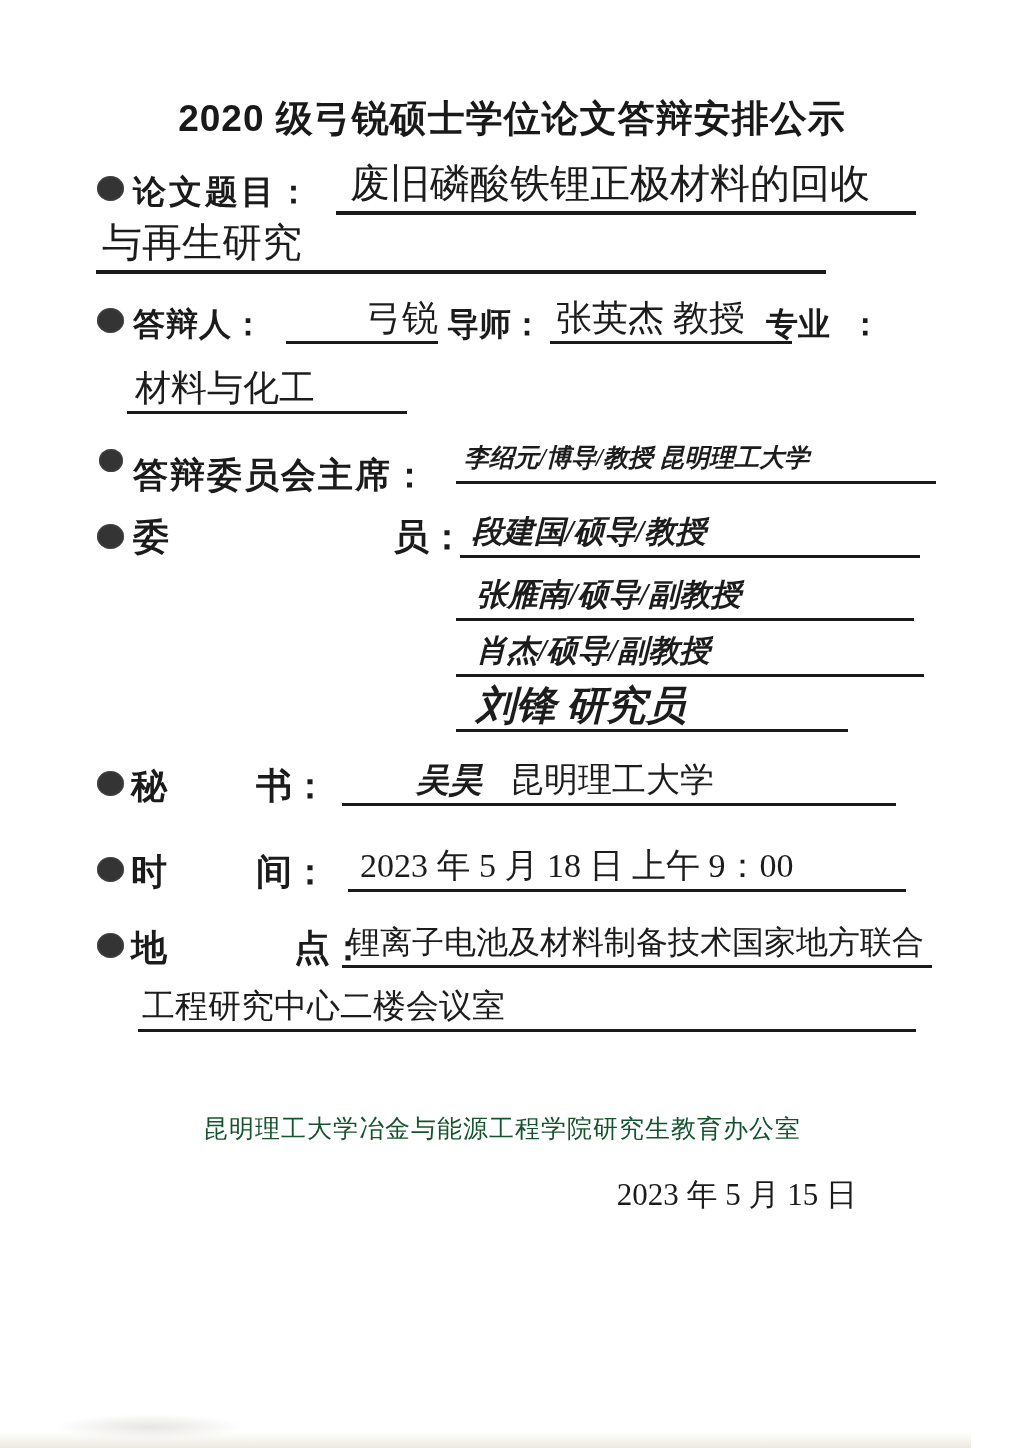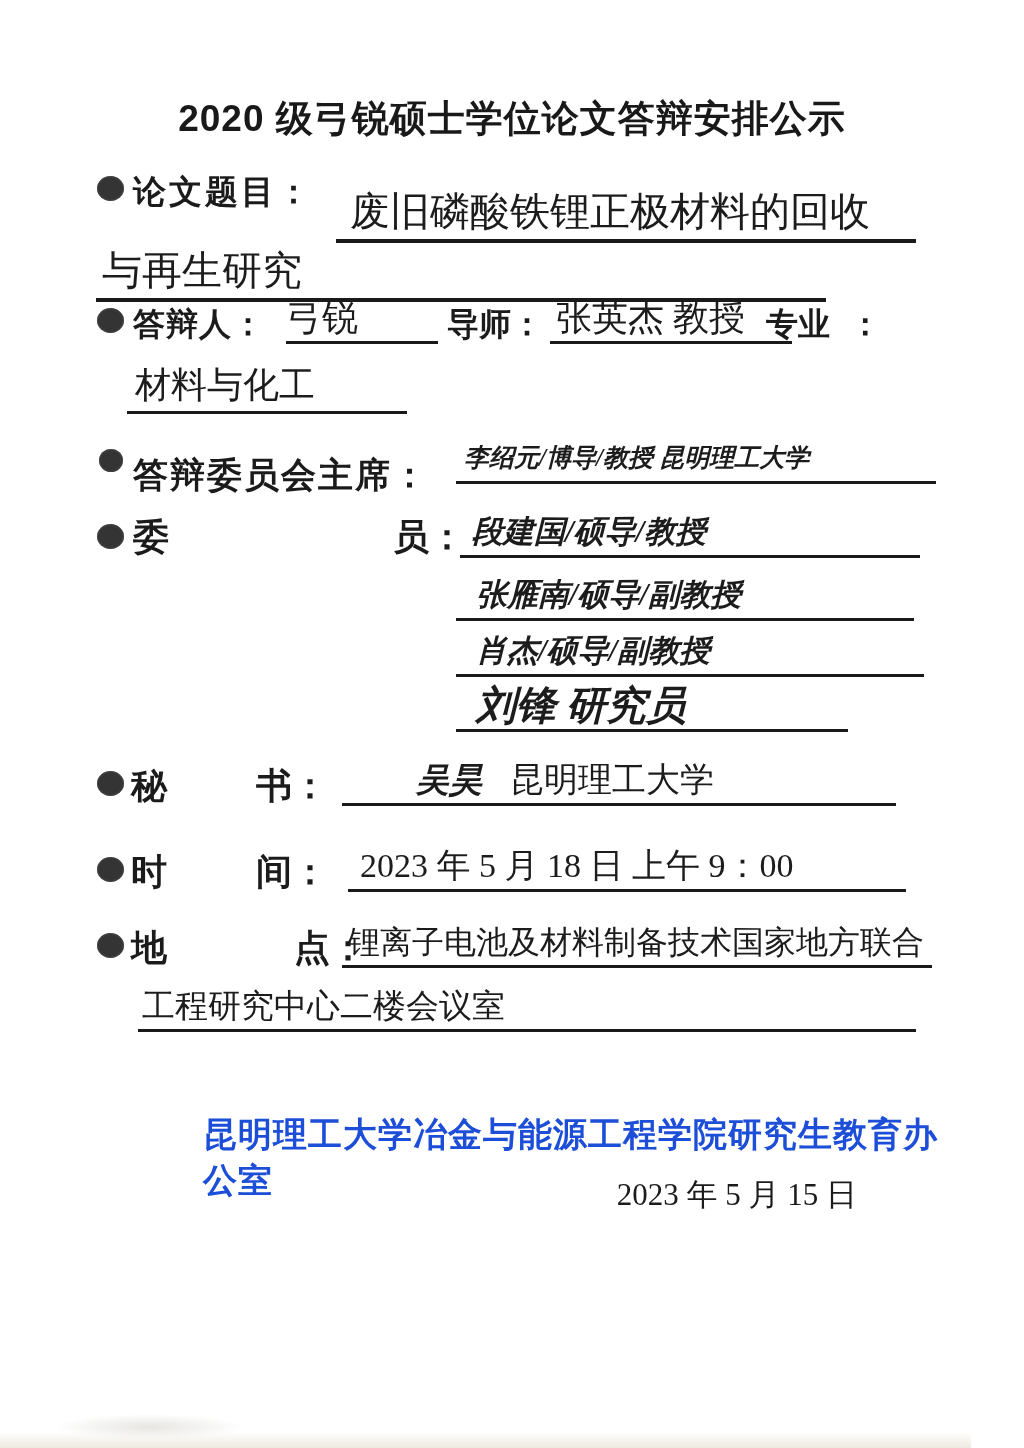--- a/index.html
+++ b/index.html
@@ -39,33 +39,33 @@
     color:#1b1b1b;
   }
   .ufield{
     border-bottom:3px solid #1a1a1a;
     box-sizing:border-box;
     display:flex;
     align-items:flex-end;
     white-space:nowrap;
     overflow:visible;
   }
-  .thick{border-bottom-width:4px;margin-top:28px;}
+  .thick{border-bottom-width:4px;}
   .song{font-family:"Liberation Serif", serif;}
   .script{
     font-family:"Liberation Serif", serif;
     font-style:italic;
     font-weight:600;
   }
   .footer-office{
     font-family:"Liberation Serif", serif;
-    font-weight:bold;
-    font-size:34px;
+    font-weight:normal;
+    font-size:25px;
     letter-spacing:1px;
-    color:#1d4ed8;
+    color:#14532d;
   }
   .footer-date{
     font-family:"Liberation Serif", serif;
     font-size:31px;
     color:#1b1b1b;
   }
   .page-edge-shadow{
     left:0;bottom:0;width:1024px;height:16px;
     background:linear-gradient(to bottom, rgba(255,255,255,0), #eceadf);
   }
@@ -85,30 +85,30 @@
   <div class="abs lbl-sans" style="left:133px;top:170px;font-size:33px;letter-spacing:3px;">论文题目：</div>
   <div class="abs ufield thick" style="left:336px;top:158px;width:580px;height:57px;">
     <span class="song" style="font-size:40px;line-height:54px;padding-left:14px;">废旧磷酸铁锂正极材料的回收</span>
   </div>
   <div class="abs ufield thick" style="left:96px;top:220px;width:730px;height:54px;">
     <span class="song" style="font-size:40px;line-height:54px;padding-left:6px;">与再生研究</span>
   </div>
 
   <div class="abs bullet" style="left:97px;top:308px;width:27px;height:25px;"></div>
   <div class="abs lbl-sans" style="left:133px;top:303px;letter-spacing:1px;">答辩人：</div>
-  <div class="abs ufield" style="left:286px;top:296px;width:152px;height:48px;justify-content:flex-start;">
+  <div class="abs ufield" style="left:286px;top:296px;width:152px;height:48px;justify-content:flex-end;">
     <span class="song" style="font-size:36px;line-height:46px;">弓锐</span>
   </div>
   <div class="abs lbl-sans" style="left:447px;top:303px;">导师：</div>
   <div class="abs ufield" style="left:550px;top:296px;width:242px;height:48px;">
     <span class="song" style="font-size:36px;line-height:46px;padding-left:6px;">张英杰 教授</span>
   </div>
   <div class="abs lbl-sans" style="left:766px;top:303px;font-family:Liberation Mono, monospace;">专业 ：</div>
   <div class="abs ufield" style="left:127px;top:364px;width:280px;height:50px;">
-    <span class="song" style="font-size:36px;line-height:46px;padding-left:8px;font-family:Liberation Mono, monospace;">材料与化工</span>
+    <span class="song" style="font-size:36px;line-height:46px;padding-left:8px;">材料与化工</span>
   </div>
 
   <div class="abs bullet" style="left:99px;top:449px;width:24px;height:23px;"></div>
   <div class="abs lbl-kai" style="left:133px;top:452px;letter-spacing:2px;">答辩委员会主席：</div>
   <div class="abs ufield" style="left:456px;top:434px;width:480px;height:50px;">
     <span class="script" style="font-size:25px;line-height:46px;padding-left:8px;">李绍元/博导/教授 昆明理工大学</span>
   </div>
 
   <div class="abs bullet" style="left:97px;top:524px;width:27px;height:25px;"></div>
   <div class="abs lbl-kai" style="left:133px;top:513px;font-size:36px;">委</div>

